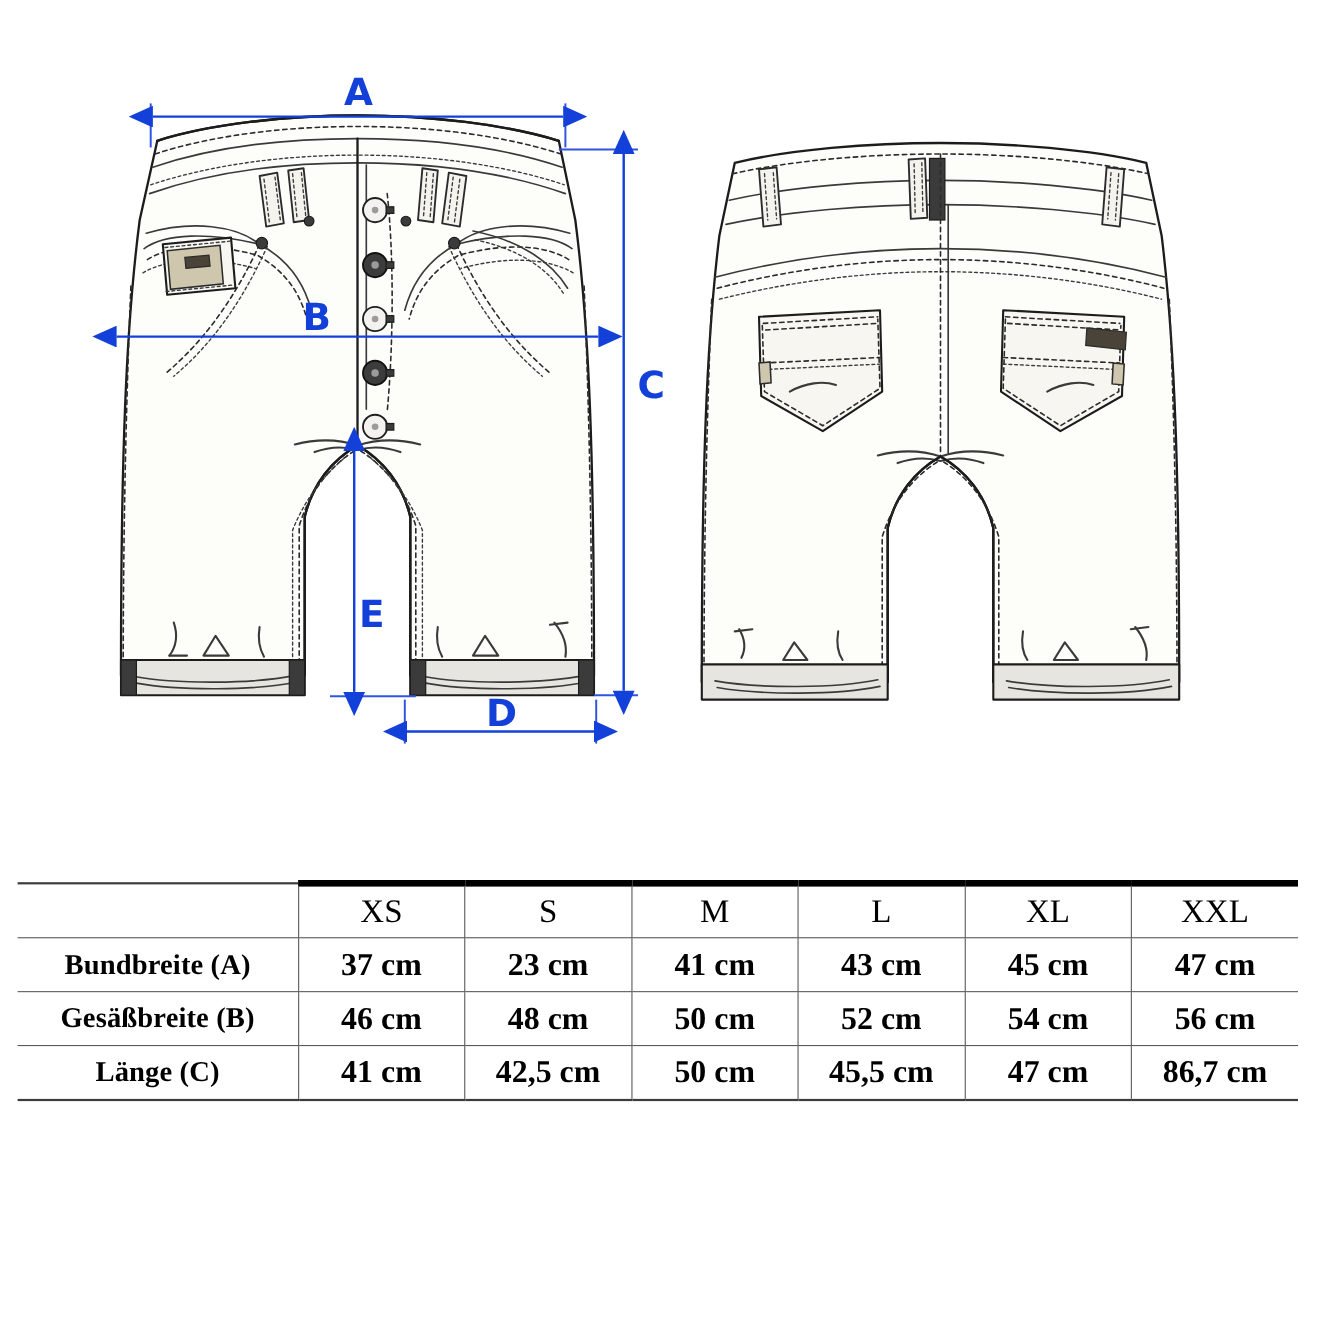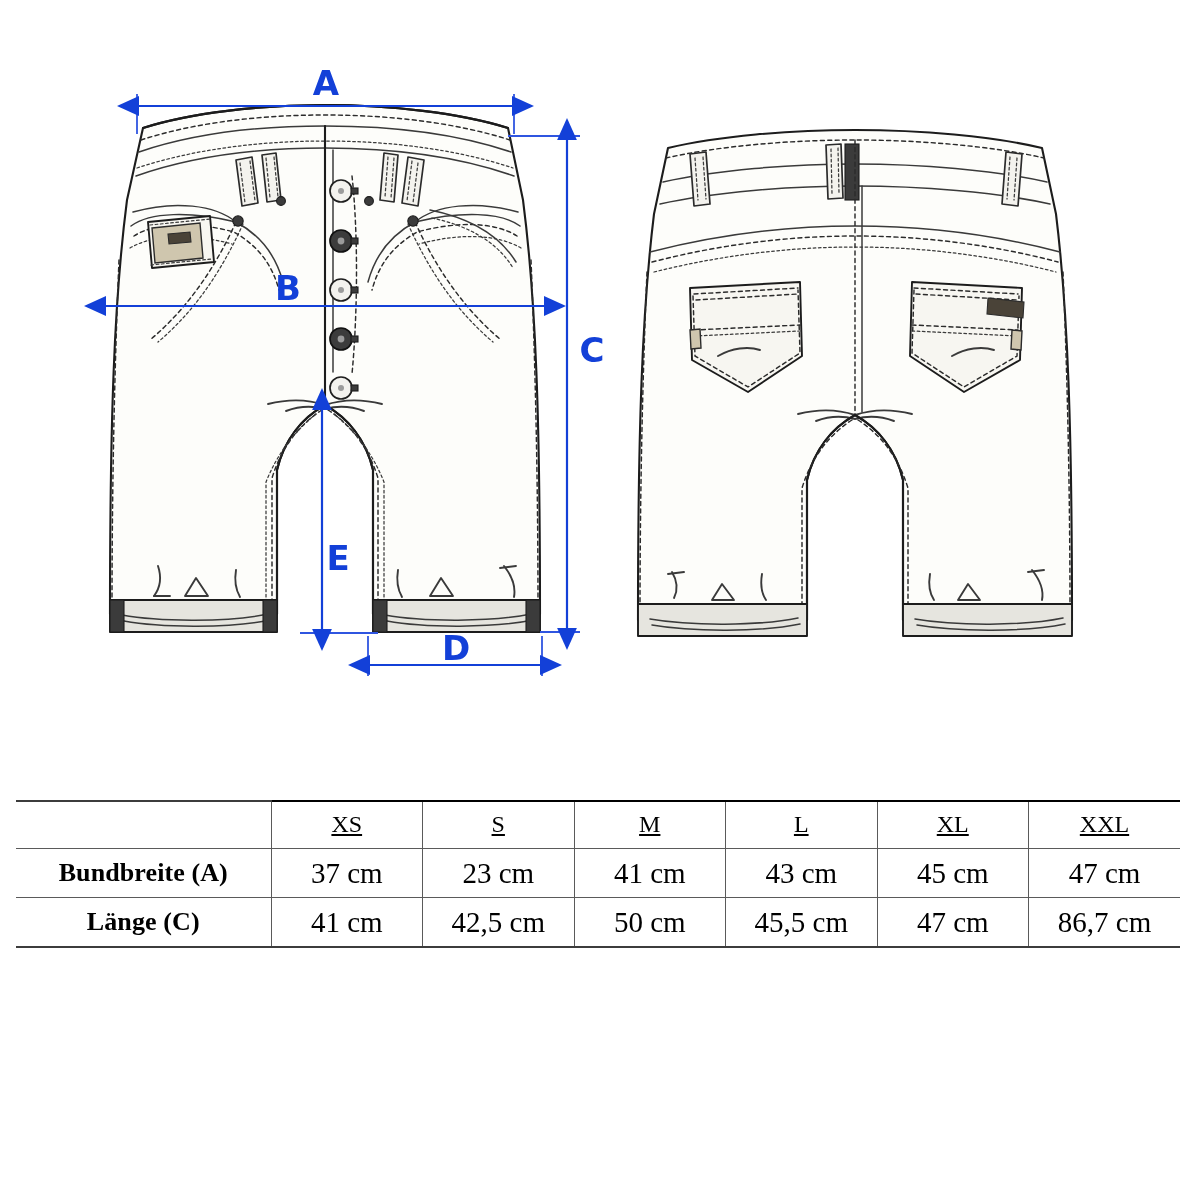--- a/index.html
+++ b/index.html
@@ -78,34 +78,33 @@
     font-size: 29px;
     line-height: 1.06;
     padding: 0;
     height: 48px;
     white-space: nowrap;
   }
   table.size-table thead th { height: 46px; }
   table.size-table th.corner { border-left: none; border-top: 2px solid #3c3c3c; }
   table.size-table thead th.size-head {
     font-weight: normal;
-    font-size: 24px;
-    border-top: 2px solid #000000;
-    text-decoration: underline;
+    font-size: 30px;
+    border-top: 6px solid #000000;
   }
   table.size-table tbody th.row-label {
     font-weight: bold;
     font-size: 26px;
     border-left: none;
     text-align: center;
     letter-spacing: .1px;
   }
   table.size-table tbody tr:last-child th,
   table.size-table tbody tr:last-child td { border-bottom: 2px solid #3c3c3c; }
-  table.size-table tbody td { font-weight: normal; }
+  table.size-table tbody td { font-weight: bold; }
   table.size-table th:last-child,
   table.size-table td:last-child { border-right: none; }
 </style>
 </head>
 <body>
 
 <div id="diagram-area">
   <svg id="diagram-svg" width="1200" height="790" viewBox="0 0 1200 790">
     <defs>
       <marker id="ahL" markerWidth="11" markerHeight="9" refX="10" refY="4.5" orient="auto">
@@ -378,20 +377,29 @@
       <tr>
         <th class="row-label">Bundbreite (A)</th>
         <td>37 cm</td>
         <td>23 cm</td>
         <td>41 cm</td>
         <td>43 cm</td>
         <td>45 cm</td>
         <td>47 cm</td>
       </tr>
       <tr>
+        <th class="row-label">Gesäßbreite (B)</th>
+        <td>46 cm</td>
+        <td>48 cm</td>
+        <td>50 cm</td>
+        <td>52 cm</td>
+        <td>54 cm</td>
+        <td>56 cm</td>
+      </tr>
+      <tr>
         <th class="row-label">Länge (C)</th>
         <td>41 cm</td>
         <td>42,5 cm</td>
         <td>50 cm</td>
         <td>45,5 cm</td>
         <td>47 cm</td>
         <td>86,7 cm</td>
       </tr>
     </tbody>
   </table>

